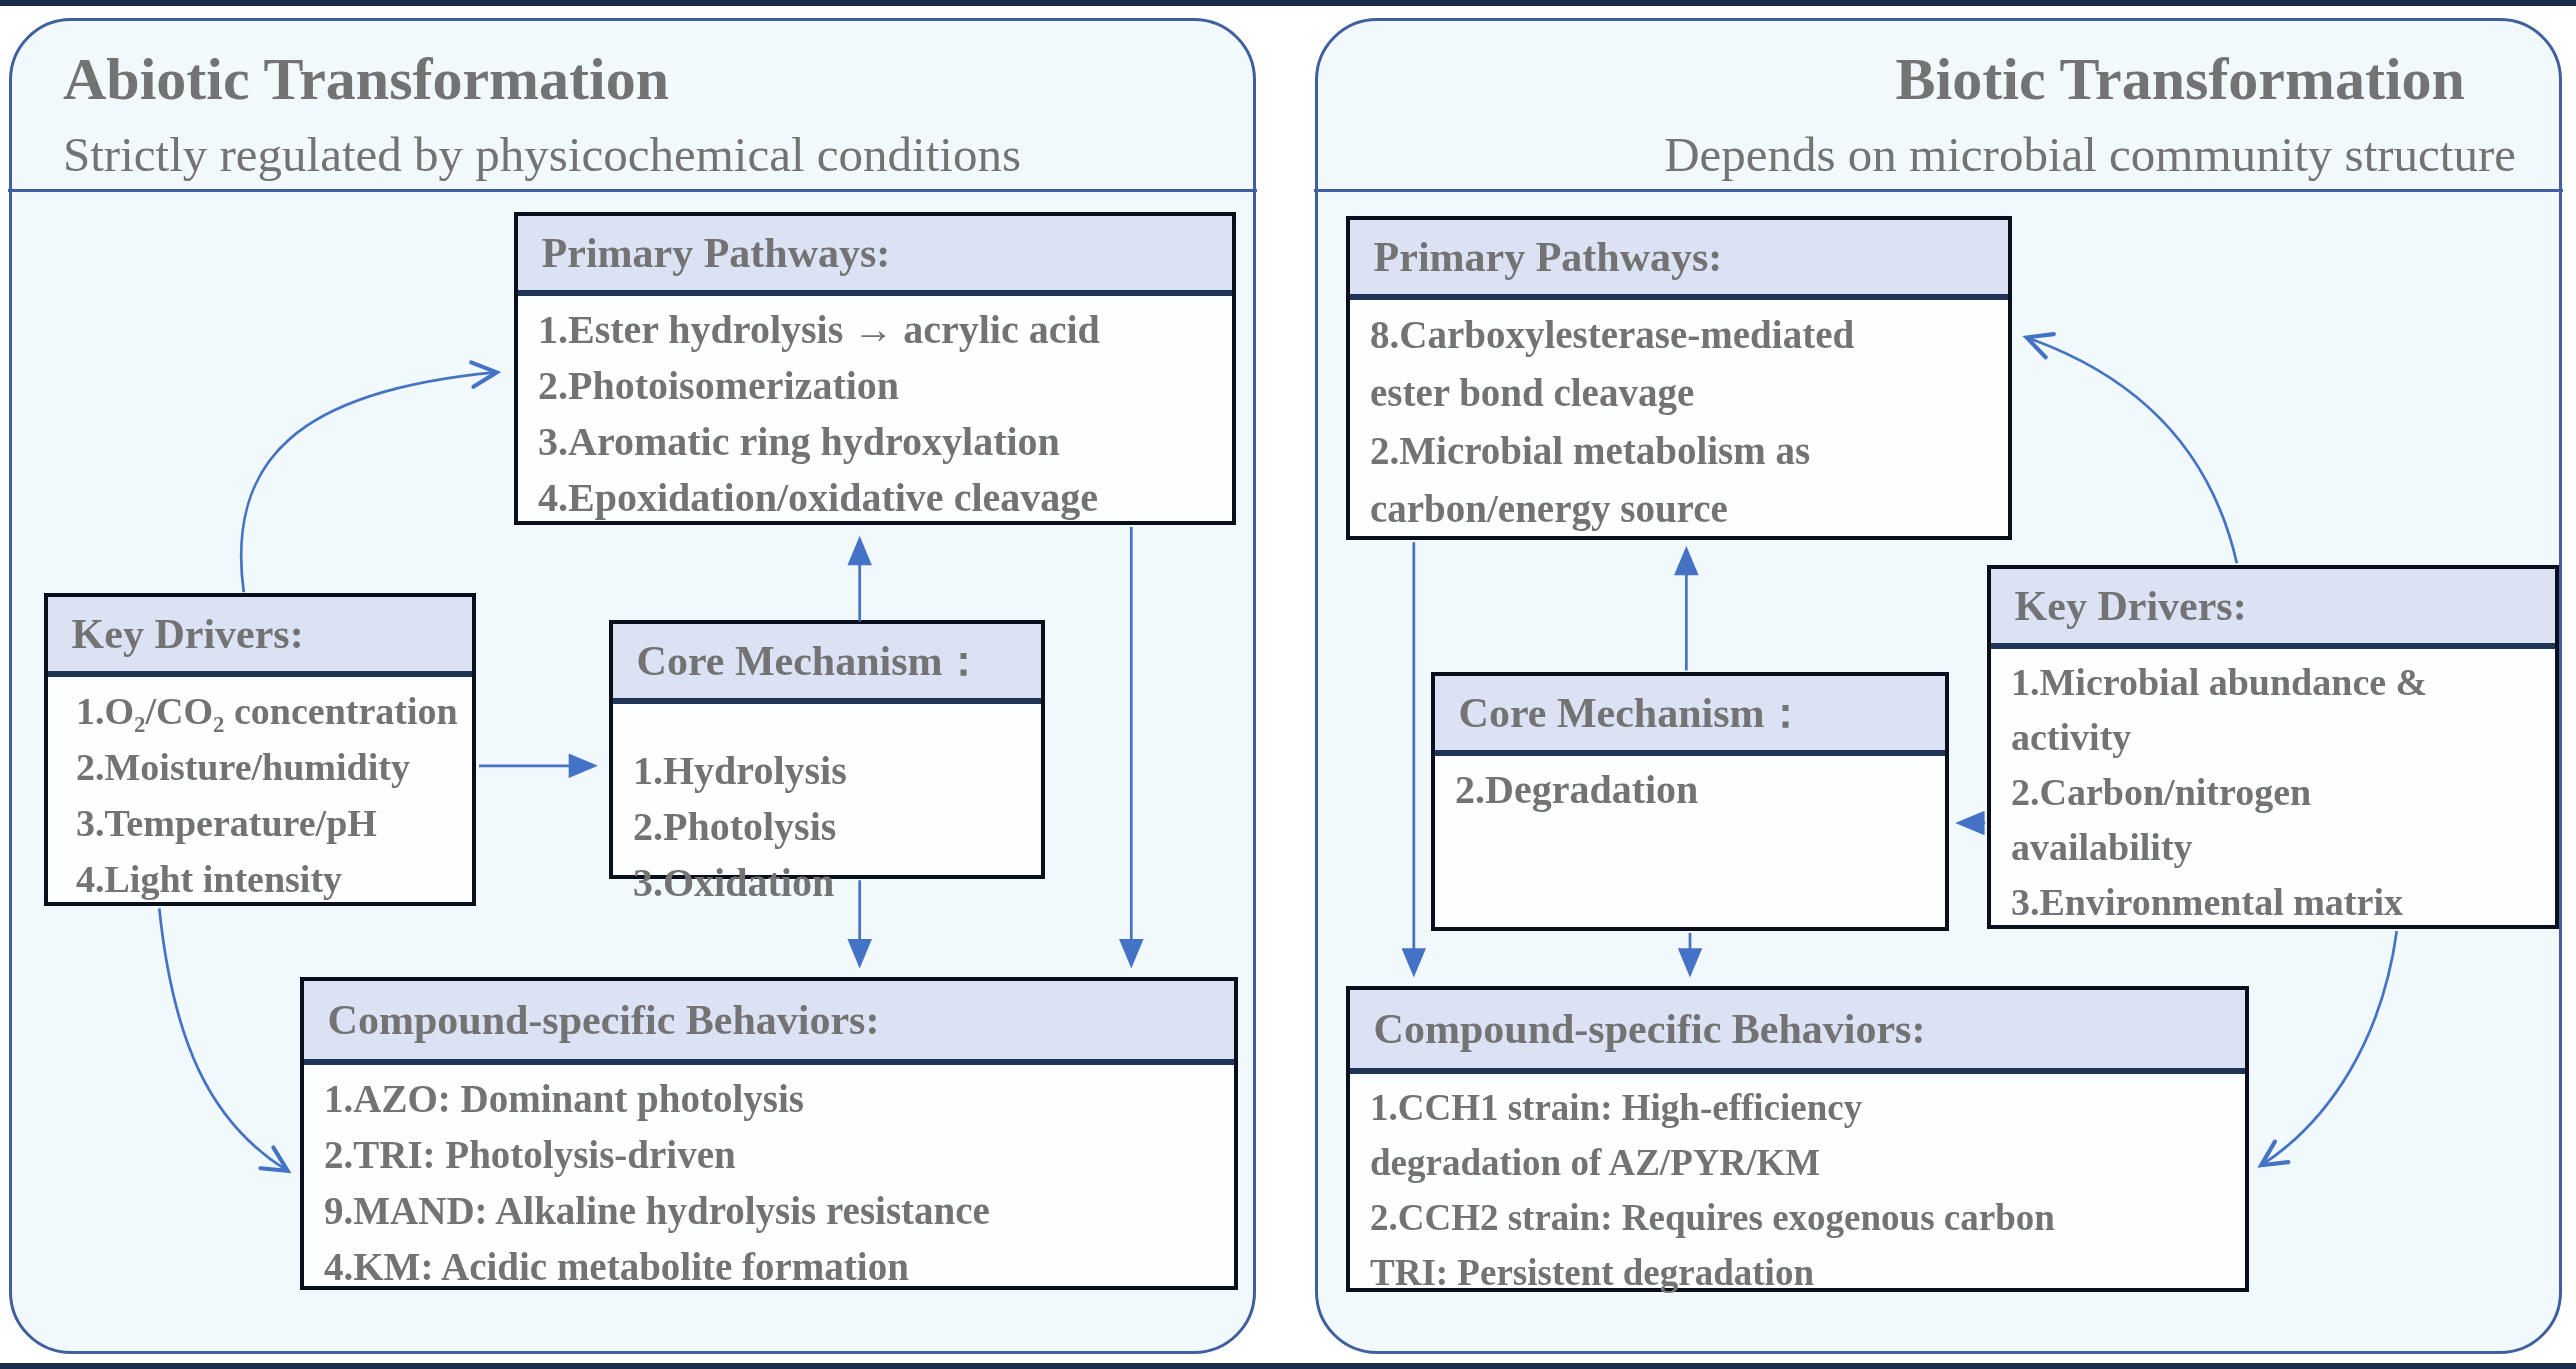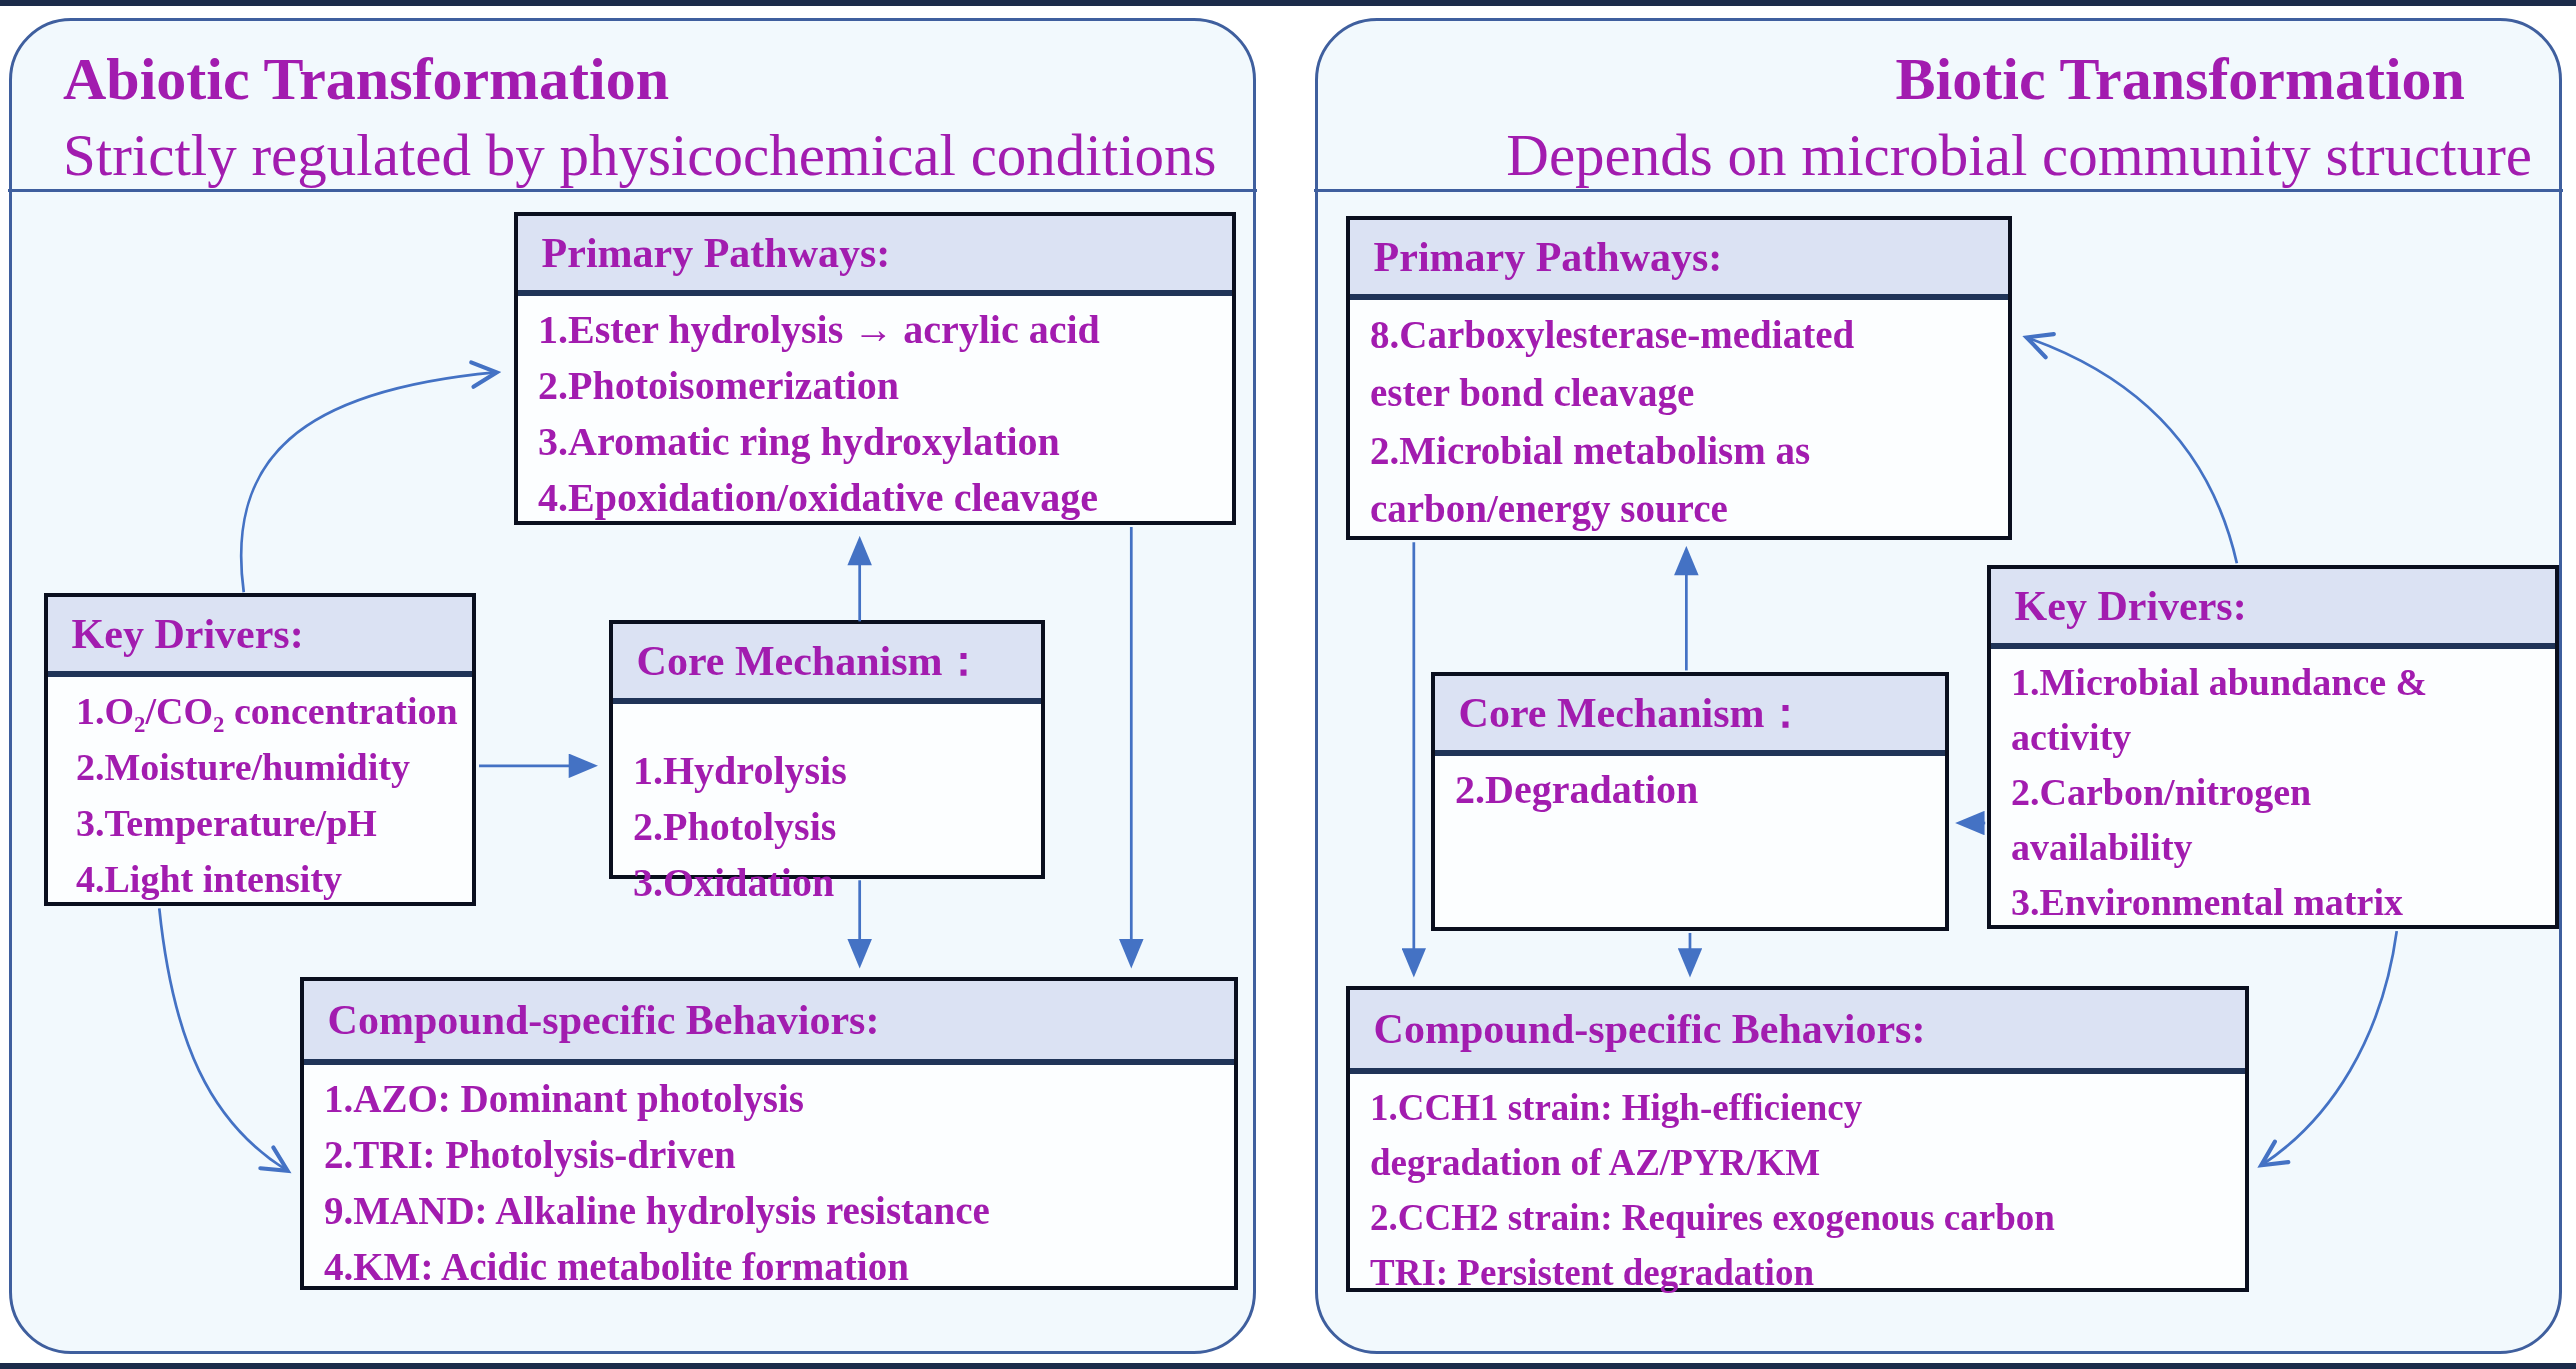--- a/index.html
+++ b/index.html
@@ -1,28 +1,28 @@
 <!DOCTYPE html>
 <html style="font-size:14.5px"><head>
 <meta charset="utf-8">
 <style>
   html,body{margin:0;padding:0;background:#ffffff;}
   #canvas{
     position:relative;width:2576px;height:1369px;background:#ffffff;overflow:hidden;
-    font-family:"Liberation Serif","DejaVu Serif",serif;color:#a21caf;
+    font-family:"Liberation Serif","DejaVu Serif",serif;color:#737373;
   }
   .frame-line{position:absolute;left:0;width:2576px;height:5.5px;background:#1c2b4a;}
   .panel{
     position:absolute;top:18px;width:1247px;height:1336px;box-sizing:border-box;
     background:#f2f9fd;border:3.6px solid #3f5f9e;border-radius:62px;
   }
   .panel-title{position:absolute;top:20px;left:0;right:0;font-weight:bold;font-size:60px;line-height:76px;}
   .panel-title.left{padding-left:51px;text-align:left;}
   .panel-title.right{padding-right:94px;text-align:right;}
-  .panel-subtitle{position:absolute;top:102px;left:0;right:0;font-size:59px;line-height:64px;}
+  .panel-subtitle{position:absolute;top:102px;left:0;right:16px;font-size:49px;line-height:64px;}
   .panel-subtitle.left{padding-left:51px;text-align:left;}
   .panel-subtitle.right{padding-right:27px;text-align:right;}
   .panel-divider{position:absolute;top:168px;left:-3.6px;right:-3.6px;height:2.7px;background:#3f5f9e;}
   .box{
     position:absolute;box-sizing:border-box;border:4.5px solid #0a0f1e;background:#fcfeff;
     display:flex;flex-direction:column;
   }
   .box-header{
     box-sizing:border-box;background:#dbe2f3;border-bottom:6.4px solid #203458;
     font-weight:bold;font-size:42px;display:flex;align-items:center;padding-left:23.6px;

